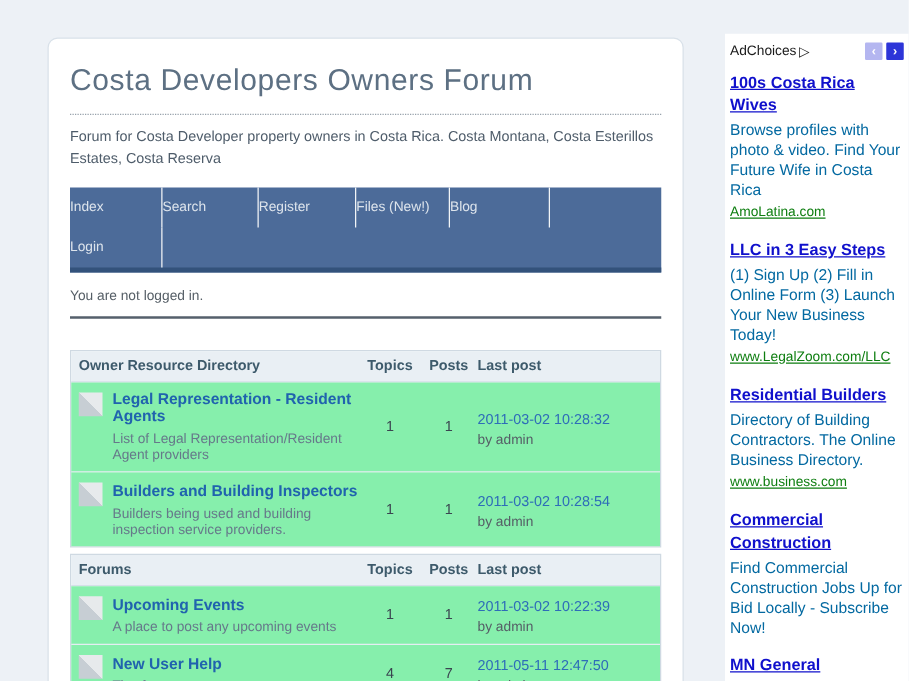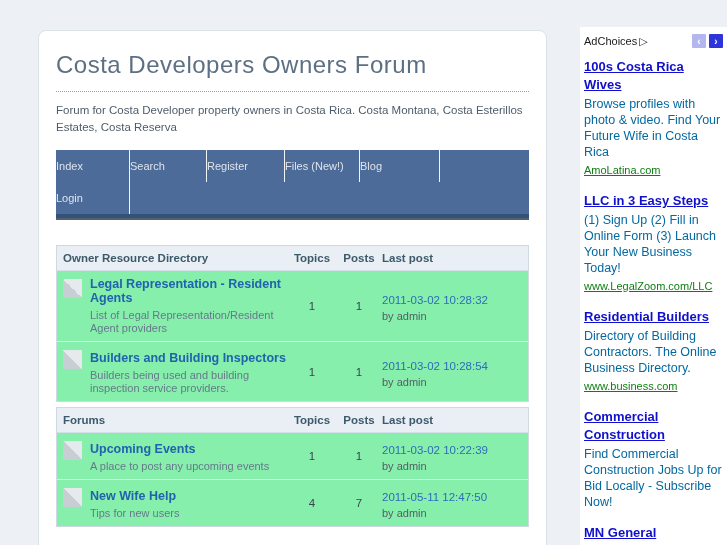--- a/index.html
+++ b/index.html
@@ -126,20 +126,21 @@
       <a class="nav-item w5">Files (New!)</a>
       <a class="nav-item w6">Blog</a>
       <span class="nav-item nav-fill"></span>
     </div>
     <div class="nav-row">
       <a class="nav-item w1">Login</a>
       <span class="nav-item nav-fill"></span>
     </div>
   </div>
 
+  <p class="status-line">You are not logged in.</p>
   <div class="dark-rule"></div>
 
   <div class="cat-table">
     <div class="cat-head">
       <span class="col-main">Owner Resource Directory</span>
       <span class="col-topics">Topics</span>
       <span class="col-posts">Posts</span>
       <span class="col-last">Last post</span>
     </div>
 
@@ -197,21 +198,21 @@
       <div class="col-last">
         <a class="ldate">2011-03-02 10:22:39</a>
         <div class="lby">by admin</div>
       </div>
     </div>
 
     <div class="frow">
       <div class="fmain">
         <span class="ficon"></span>
         <div>
-          <a class="ftitle">New Wife Help</a>
+          <a class="ftitle">New User Help</a>
           <div class="fdesc">Tips for new users</div>
         </div>
       </div>
       <div class="col-topics fnum">4</div>
       <div class="col-posts fnum">7</div>
       <div class="col-last">
         <a class="ldate">2011-05-11 12:47:50</a>
         <div class="lby">by admin</div>
       </div>
     </div>

